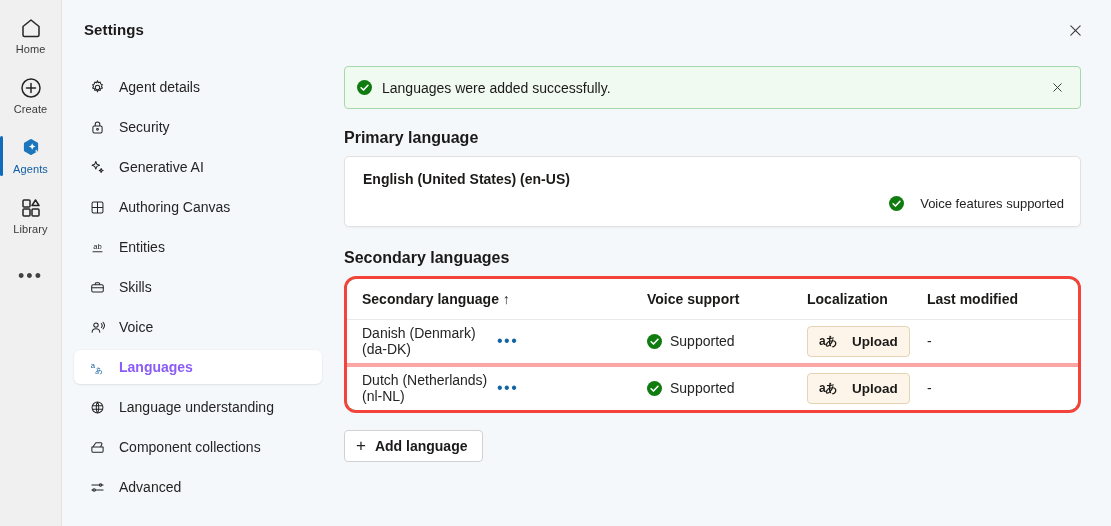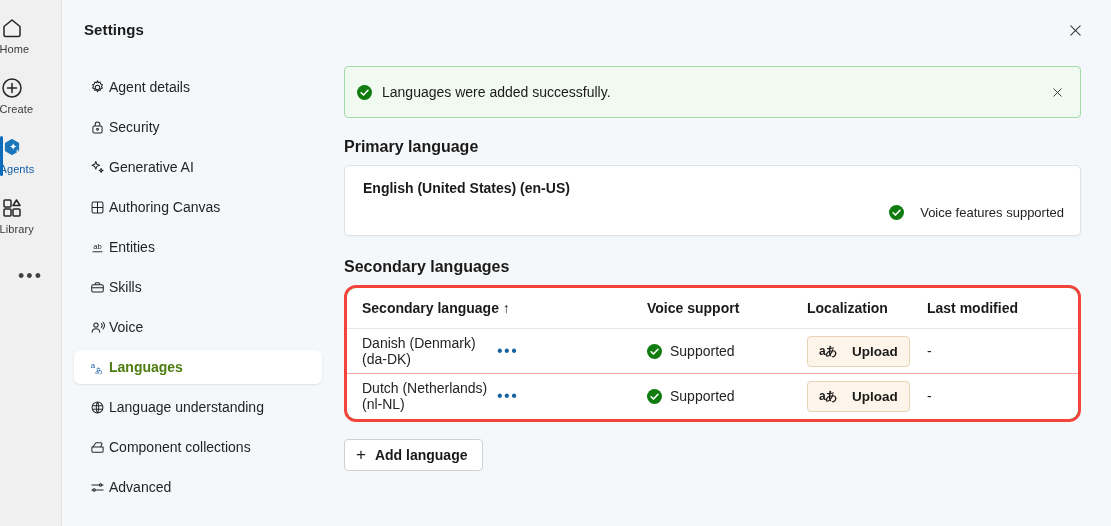--- a/index.html
+++ b/index.html
@@ -13,21 +13,21 @@
   
   .rail {
     width: 62px; height: 526px;
     background: #f0f0f0;
     border-right: 1px solid #e3e3e3;
     display: flex; flex-direction: column; align-items: center;
     padding-top: 6px; flex: 0 0 62px;
   }
   .rail-item {
     position: relative; width: 62px; height: 60px;
-    display: flex; flex-direction: column; align-items: flex-start; justify-content: center;
+    display: flex; flex-direction: column; align-items: center; justify-content: center;
     gap: 3px; cursor: pointer;
   }
   .rail-item .ri-icon { width: 24px; height: 24px; display: block; }
   .rail-item .ri-label {
     font-size: 11px; color: #3b3a39; letter-spacing: .1px; line-height: 13px;
   }
   .rail-item.selected .ri-label { color: #115ea3; }
   .rail-item.selected::before {
     content: ""; position: absolute; left: 0; top: 10px;
     width: 3px; height: 40px; background: #0f6cbd; border-radius: 2px;
@@ -52,42 +52,42 @@
     position: absolute; right: 22px; top: 16px;
     width: 28px; height: 28px; display: flex; align-items: center; justify-content: center;
     cursor: pointer; border-radius: 4px; color: #3b3a39;
   }
 
   .panel-body { display: flex; height: 468px; }
 
   
   .nav { width: 272px; flex: 0 0 272px; padding: 12px 12px 0 12px; }
   .nav-item {
-    display: flex; align-items: center; gap: 3px;
+    display: flex; align-items: center; gap: 13px;
     height: 34px; margin-bottom: 6px; padding: 0 14px;
     border-radius: 6px; cursor: pointer;
   }
   .nav-item .nv-icon {
     width: 18px; height: 18px; flex: 0 0 18px;
     display: flex; align-items: center; justify-content: center; color: #242424;
   }
   .nav-item .nv-label { font-size: 14px; color: #242424; white-space: nowrap; }
   .nav-item.selected {
     background: #ffffff;
     box-shadow: 0 1px 2px rgba(0,0,0,.08), 0 0 2px rgba(0,0,0,.06);
   }
-  .nav-item.selected .nv-label { color: #4d7c0f; font-weight: 600; }
+  .nav-item.selected .nv-label { color: #8b5cf6; font-weight: 600; }
   .nav-item.selected .nv-icon { color: #115ea3; }
 
   
   .content { flex: 1; padding: 8px 30px 0 10px; position: relative; }
 
   .banner {
     display: flex; align-items: center;
-    height: 52px; background: #f1faf1; border: 1px solid #a7d8a9;
+    height: 43px; background: #f1faf1; border: 1px solid #a7d8a9;
     border-radius: 4px; padding: 0 10px 0 12px; margin-bottom: 20px;
   }
   .banner-text { font-size: 14px; color: #1b1a19; margin-left: 10px; flex: 1; }
   .banner-close {
     width: 26px; height: 26px; display: flex; align-items: center; justify-content: center;
     cursor: pointer; color: #3b3a39; border-radius: 3px;
   }
 
   .section-title {
     font-size: 16px; font-weight: 600; color: #1b1a19; margin-bottom: 9px;
@@ -113,21 +113,21 @@
     border: 3px solid #f4433a; border-radius: 12px;
     background: #22c55e; overflow: hidden;
   }
   table { width: 100%; border-collapse: collapse; table-layout: fixed; }
   th {
     text-align: left; font-size: 14px; font-weight: 600; color: #1b1a19;
     padding: 12px 0 12px 0; border-bottom: 1px solid #e8e8e8; background: #ffffff;
   }
   td {
     font-size: 14px; color: #242424; padding: 0; height: 45px;
-    border-bottom: 1px solid #fca5a5; background: #ffffff; vertical-align: middle;
+    border-bottom: 4px solid #fca5a5; background: #ffffff; vertical-align: middle;
   }
   tr:last-child td { border-bottom: none; }
   .c-lang { width: 300px; padding-left: 15px !important; }
   .c-ellipsis { width: 55px; }
   .c-voice { width: 160px; }
   .c-loc { width: 120px; }
   .c-mod { width: auto; }
   .ellipsis-btn {
     color: #1264a3; font-size: 16px; letter-spacing: 1.5px; cursor: pointer;
     display: inline-block; line-height: 10px;

